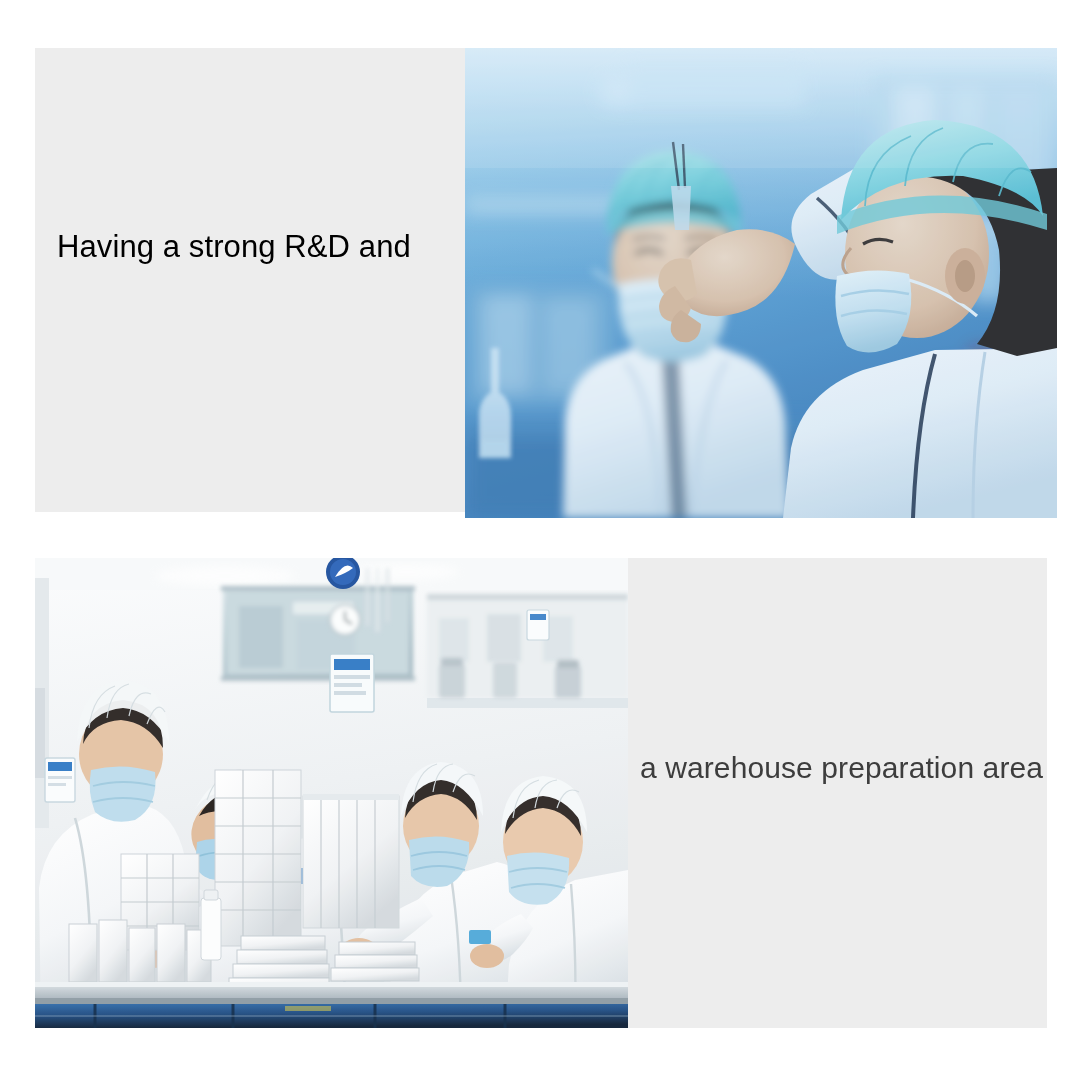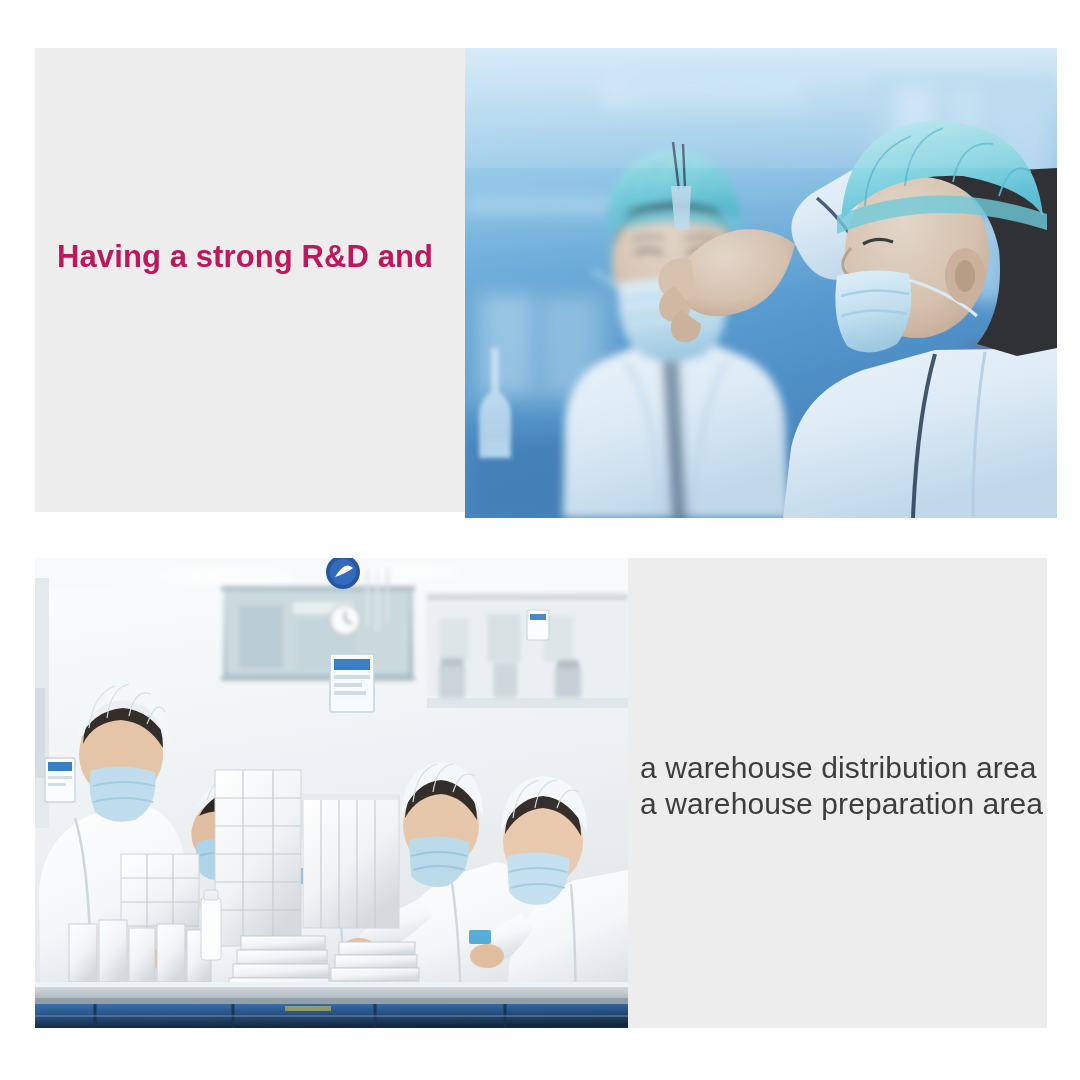--- a/index.html
+++ b/index.html
@@ -28,27 +28,27 @@
     position: absolute;
     left: 0;
     top: 0;
     width: 432px;
     height: 464px;
     background: #ededed;
   }
   .caption-top {
     position: absolute;
     left: 22px;
-    top: 190px;
+    top: 180px;
     width: 400px;
-    color: #be185d;
+    color: #000000;
     font-size: 31px;
     line-height: 37px;
     letter-spacing: 0.1px;
-    font-weight: 700;
+    font-weight: 400;
   }
   .caption-top .line { display:block; white-space: nowrap; }
 
   
   .photo-lab {
     position: absolute;
     left: 430px;
     top: 0;
     width: 592px;
     height: 470px;
@@ -274,21 +274,20 @@
       <rect width="592" height="120" fill="#ffffff" opacity="0.1"></rect>
     </svg>
   </div>
 </div>
 
 <div class="section-bottom">
 
   <div class="panel-gray-bottom"></div>
 
   <div class="caption-bottom">
-    <span class="line">a warehouse distribution area</span>
     <span class="line">a warehouse preparation area</span>
   </div>
 
   <div class="photo-warehouse">
     <svg class="photo-svg" viewBox="0 0 593 470" preserveAspectRatio="xMidYMid slice">
       <defs>
         <linearGradient id="wallG" x1="0" y1="0" x2="0.2" y2="1">
           <stop offset="0%" stop-color="#fbfcfd"></stop>
           <stop offset="55%" stop-color="#eef1f3"></stop>
           <stop offset="100%" stop-color="#dfe4e8"></stop>

